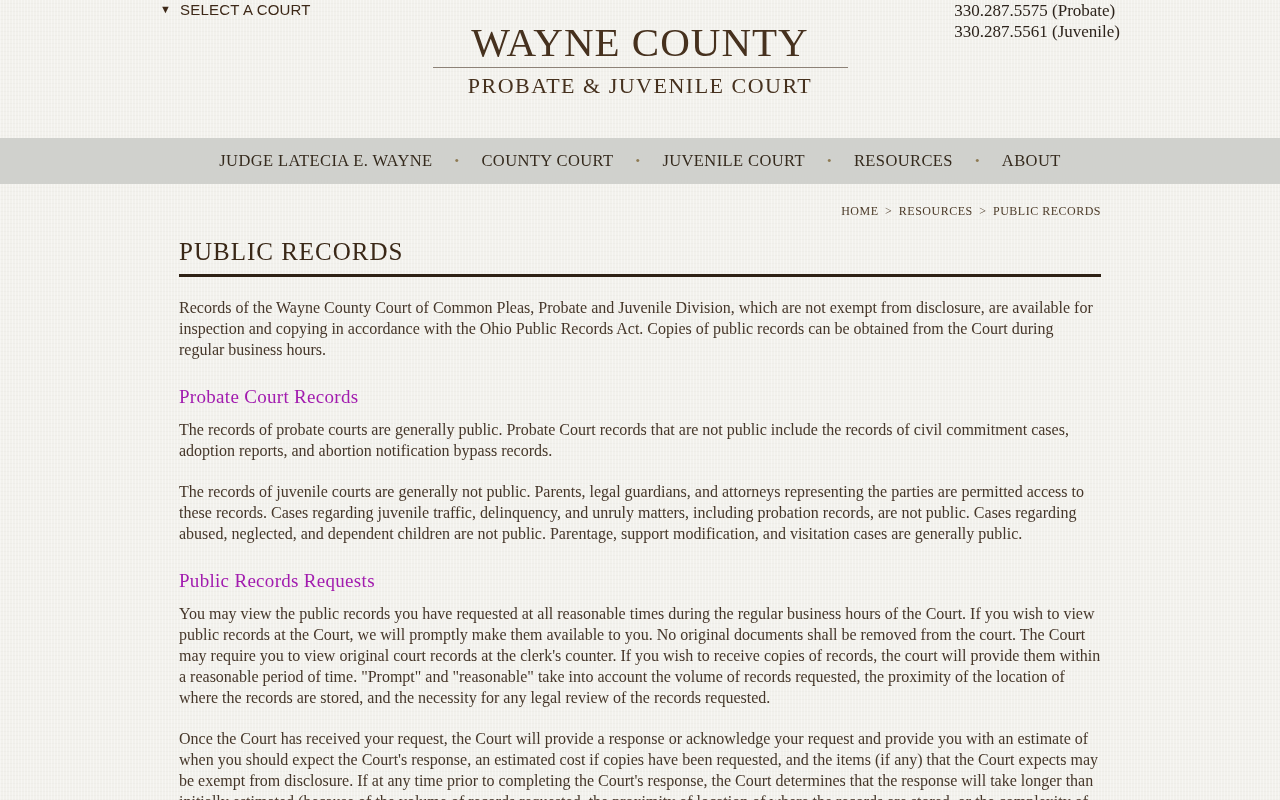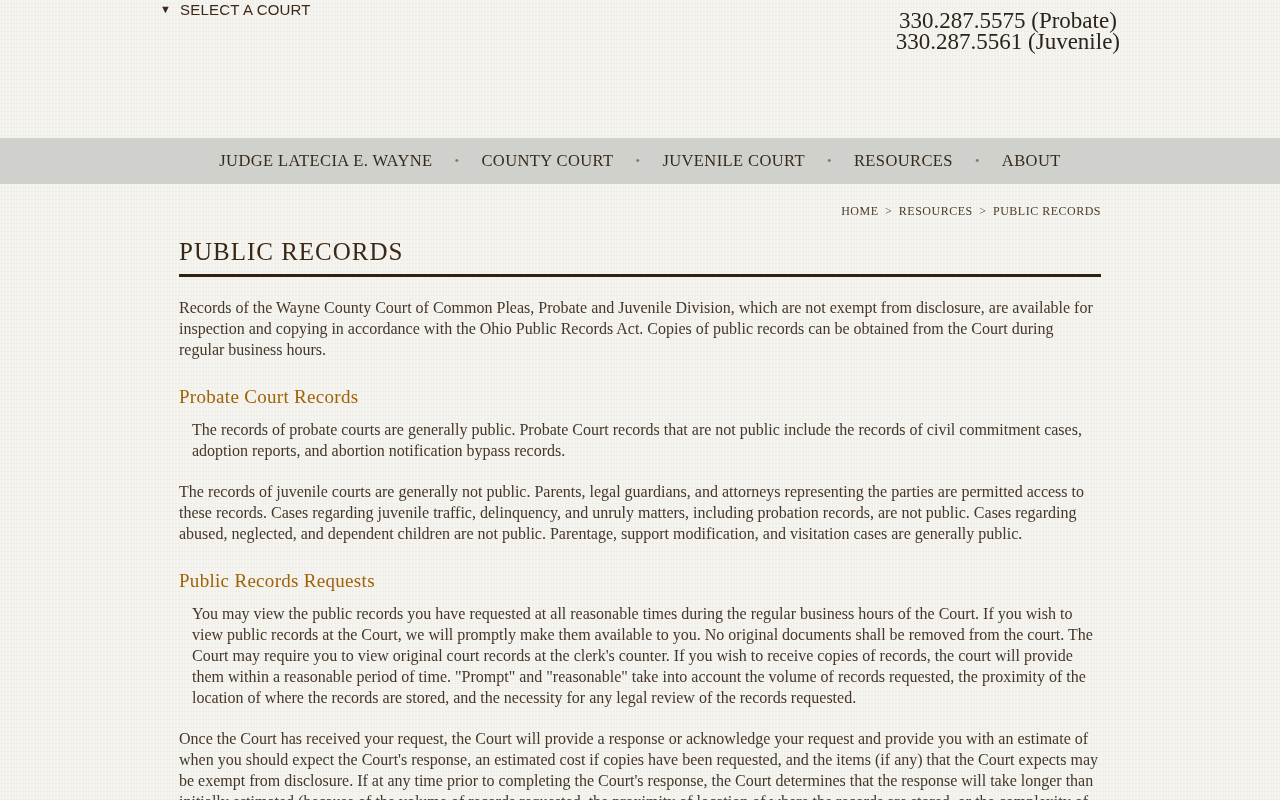--- a/index.html
+++ b/index.html
@@ -24,22 +24,22 @@
   }
   .header{position:relative;height:138px;}
   .select-court{
     position:absolute;left:160px;top:1px;
     font-family:"Liberation Sans","DejaVu Sans",sans-serif;
     font-size:15px;letter-spacing:.2px;color:#3d2817;
     display:flex;align-items:center;gap:9px;cursor:pointer;
   }
   .select-court .tri{font-size:11px;line-height:1;color:#3d2817;}
   .phones{
-    position:absolute;right:160px;top:0;text-align:center;
-    font-size:23px;line-height:21px;color:#2c231b;margin-top:10px;
+    position:absolute;right:160px;top:0;text-align:left;
+    font-size:17px;line-height:21px;color:#2c231b;
   }
   .logo{width:500px;margin:0 auto;padding-top:21px;text-align:center;cursor:pointer;}
   .logo-title{font-size:41px;line-height:1.05;color:var(--brand);letter-spacing:1px;font-weight:normal;white-space:nowrap;}
   .logo-divider{width:415px;border:none;border-top:1px solid var(--divider);margin:3px auto 5px;}
   .logo-sub{font-size:22px;color:var(--brand);letter-spacing:1.5px;font-weight:normal;white-space:nowrap;}
   .nav{
     height:46px;background:var(--nav-bg);
     display:flex;align-items:center;justify-content:center;
     font-size:16.5px;color:#352a1d;letter-spacing:.4px;
   }
@@ -51,33 +51,38 @@
   }
   .breadcrumb .crumb-link{cursor:pointer;}
   .breadcrumb .crumb-sep{margin:0 3px;}
   .content{width:922px;margin:0 auto;}
   .page-title{
     margin-top:19px;font-size:25px;font-weight:normal;letter-spacing:1px;
     color:var(--heading);border-bottom:3px solid var(--rule);padding-bottom:8px;
   }
   .content p{font-size:16px;line-height:21px;margin-top:20px;}
   .section-heading{
-    margin-top:26px;font-size:19px;font-weight:normal;letter-spacing:.3px;color:#a16207;
+    margin-top:26px;font-size:19px;font-weight:normal;letter-spacing:.3px;color:#a21caf;
   }
-  .section-heading + p{margin-top:11px;margin-left:13px;}
+  .section-heading + p{margin-top:11px;}
 </style>
 </head>
 <body>
 
 <div class="header">
   <div class="select-court">
     <span class="tri">▼</span>
     <span>SELECT A COURT</span>
   </div>
 
+  <div class="logo">
+    <div class="logo-title">WAYNE COUNTY</div>
+    <hr class="logo-divider">
+    <div class="logo-sub">PROBATE &amp; JUVENILE COURT</div>
+  </div>
 
   <div class="phones">
     <div>330.287.5575 (Probate)</div>
     <div>330.287.5561 (Juvenile)</div>
   </div>
 </div>
 
 <div class="nav">
   <span class="nav-item">JUDGE LATECIA E. WAYNE</span>
   <span class="nav-sep">•</span>

